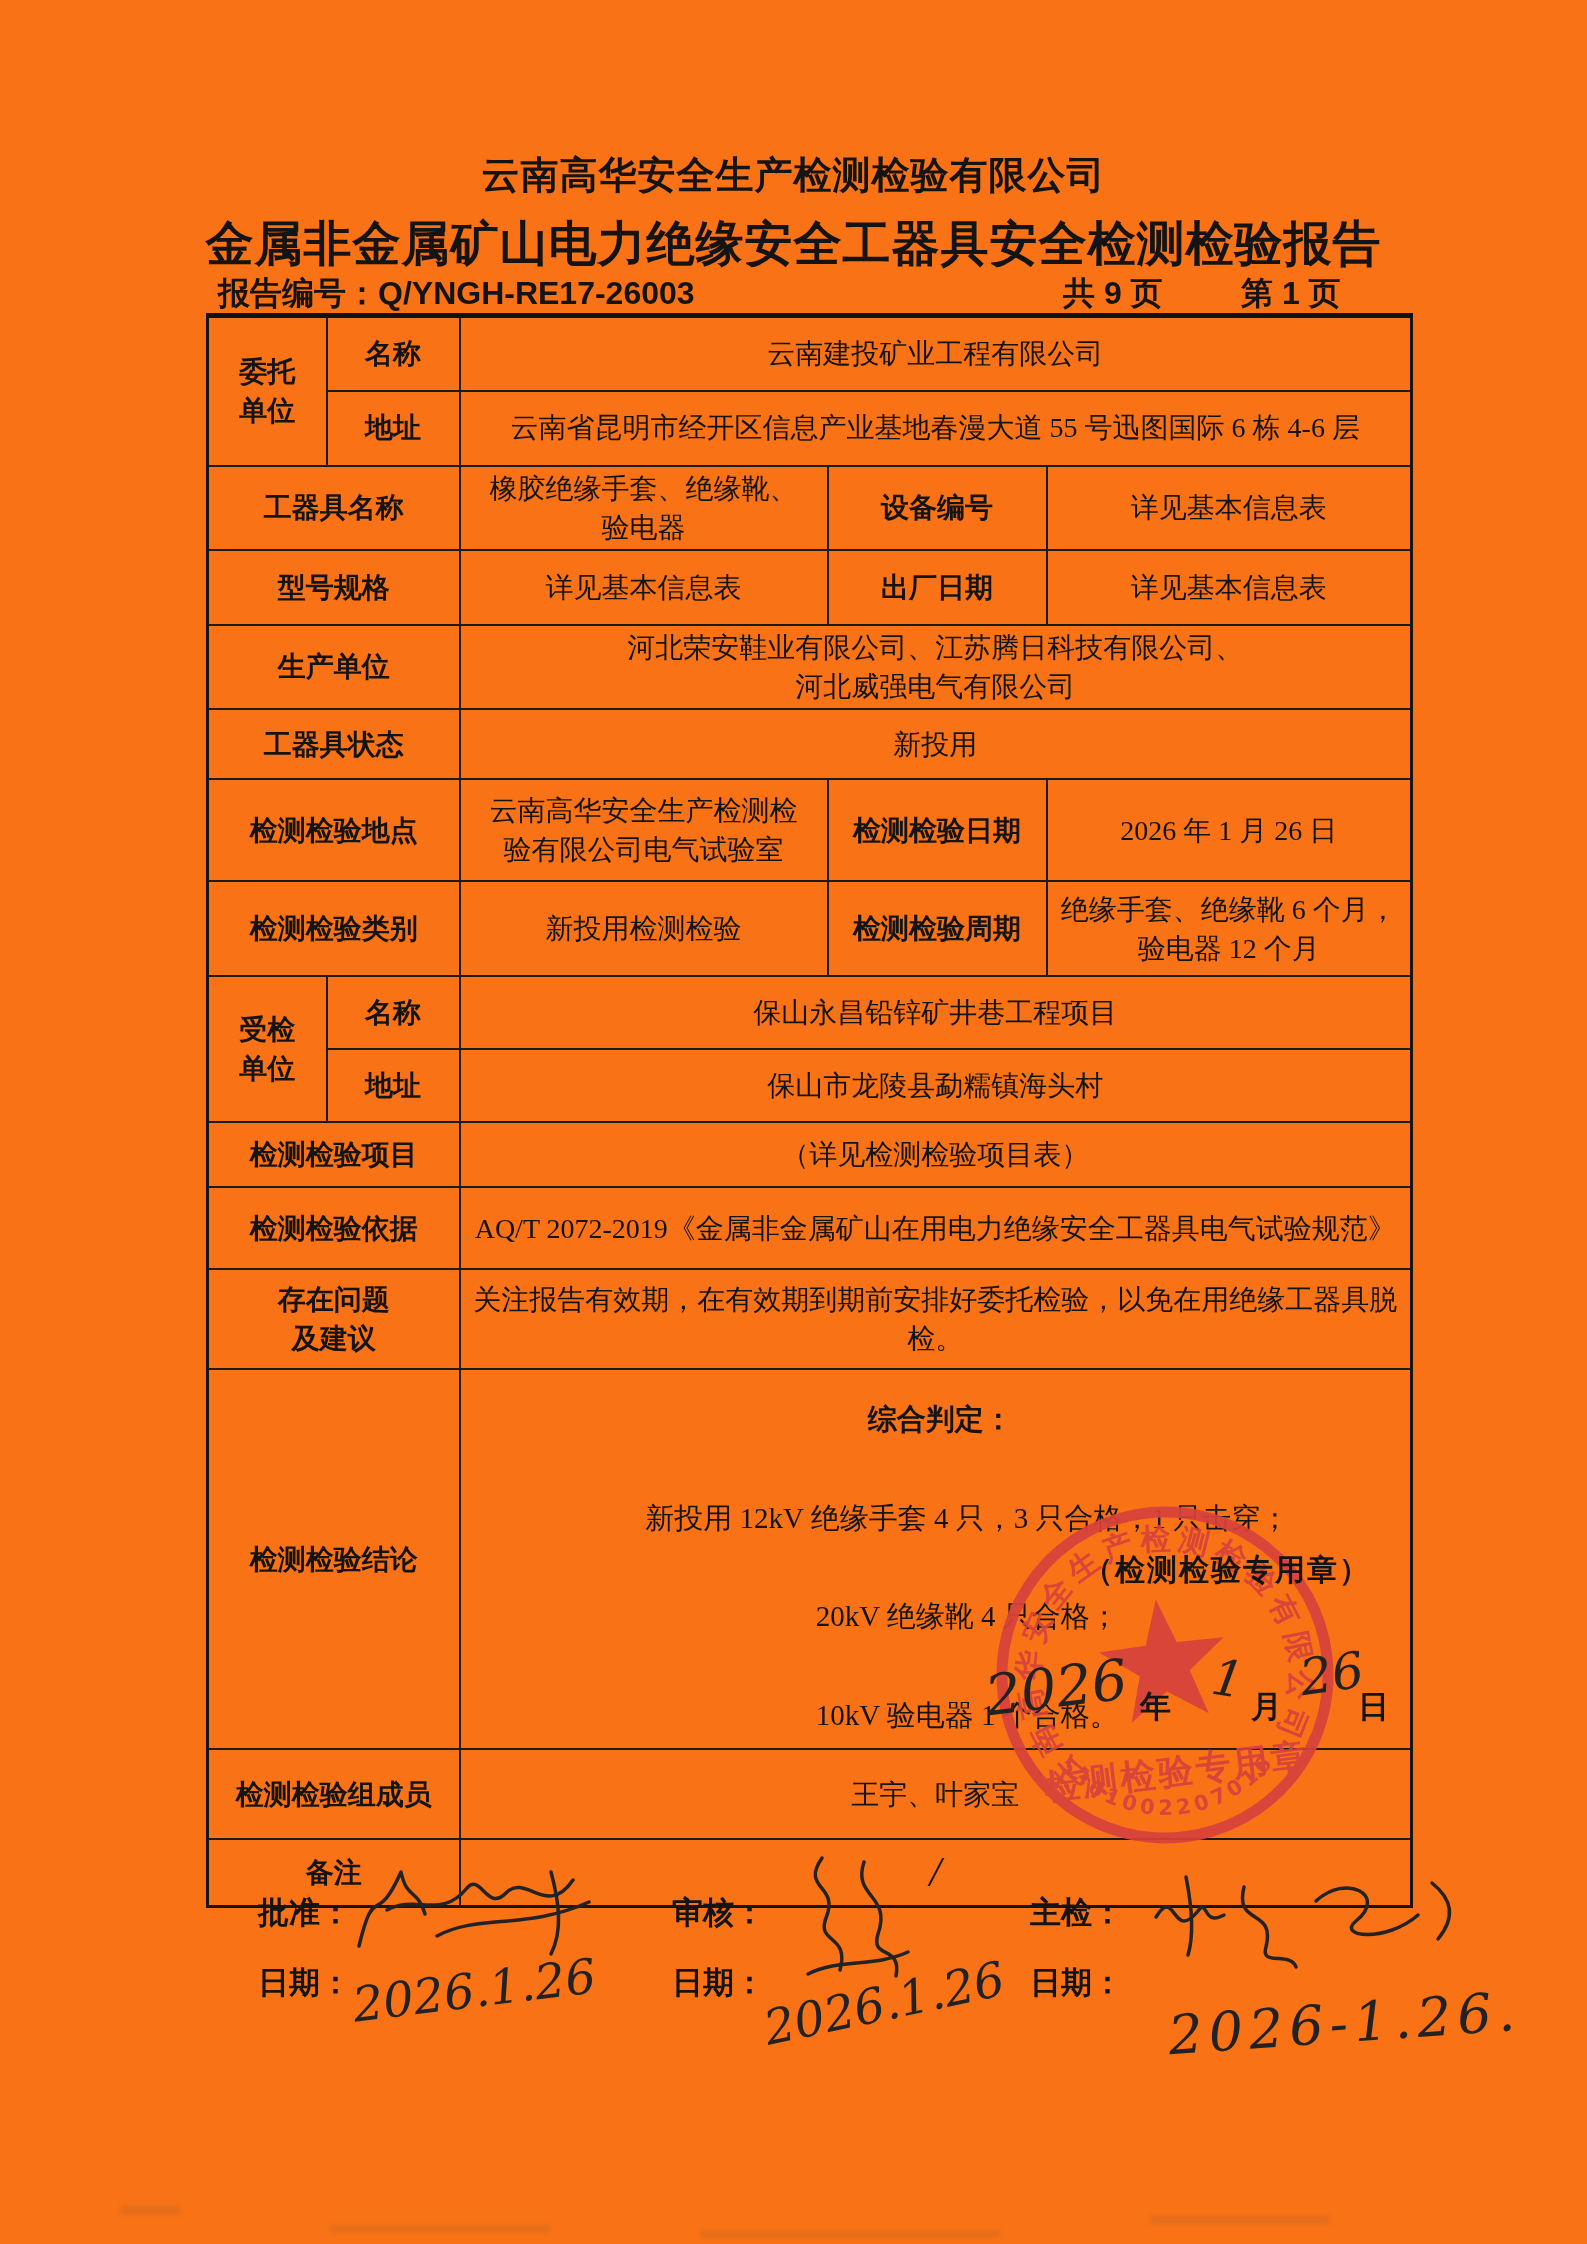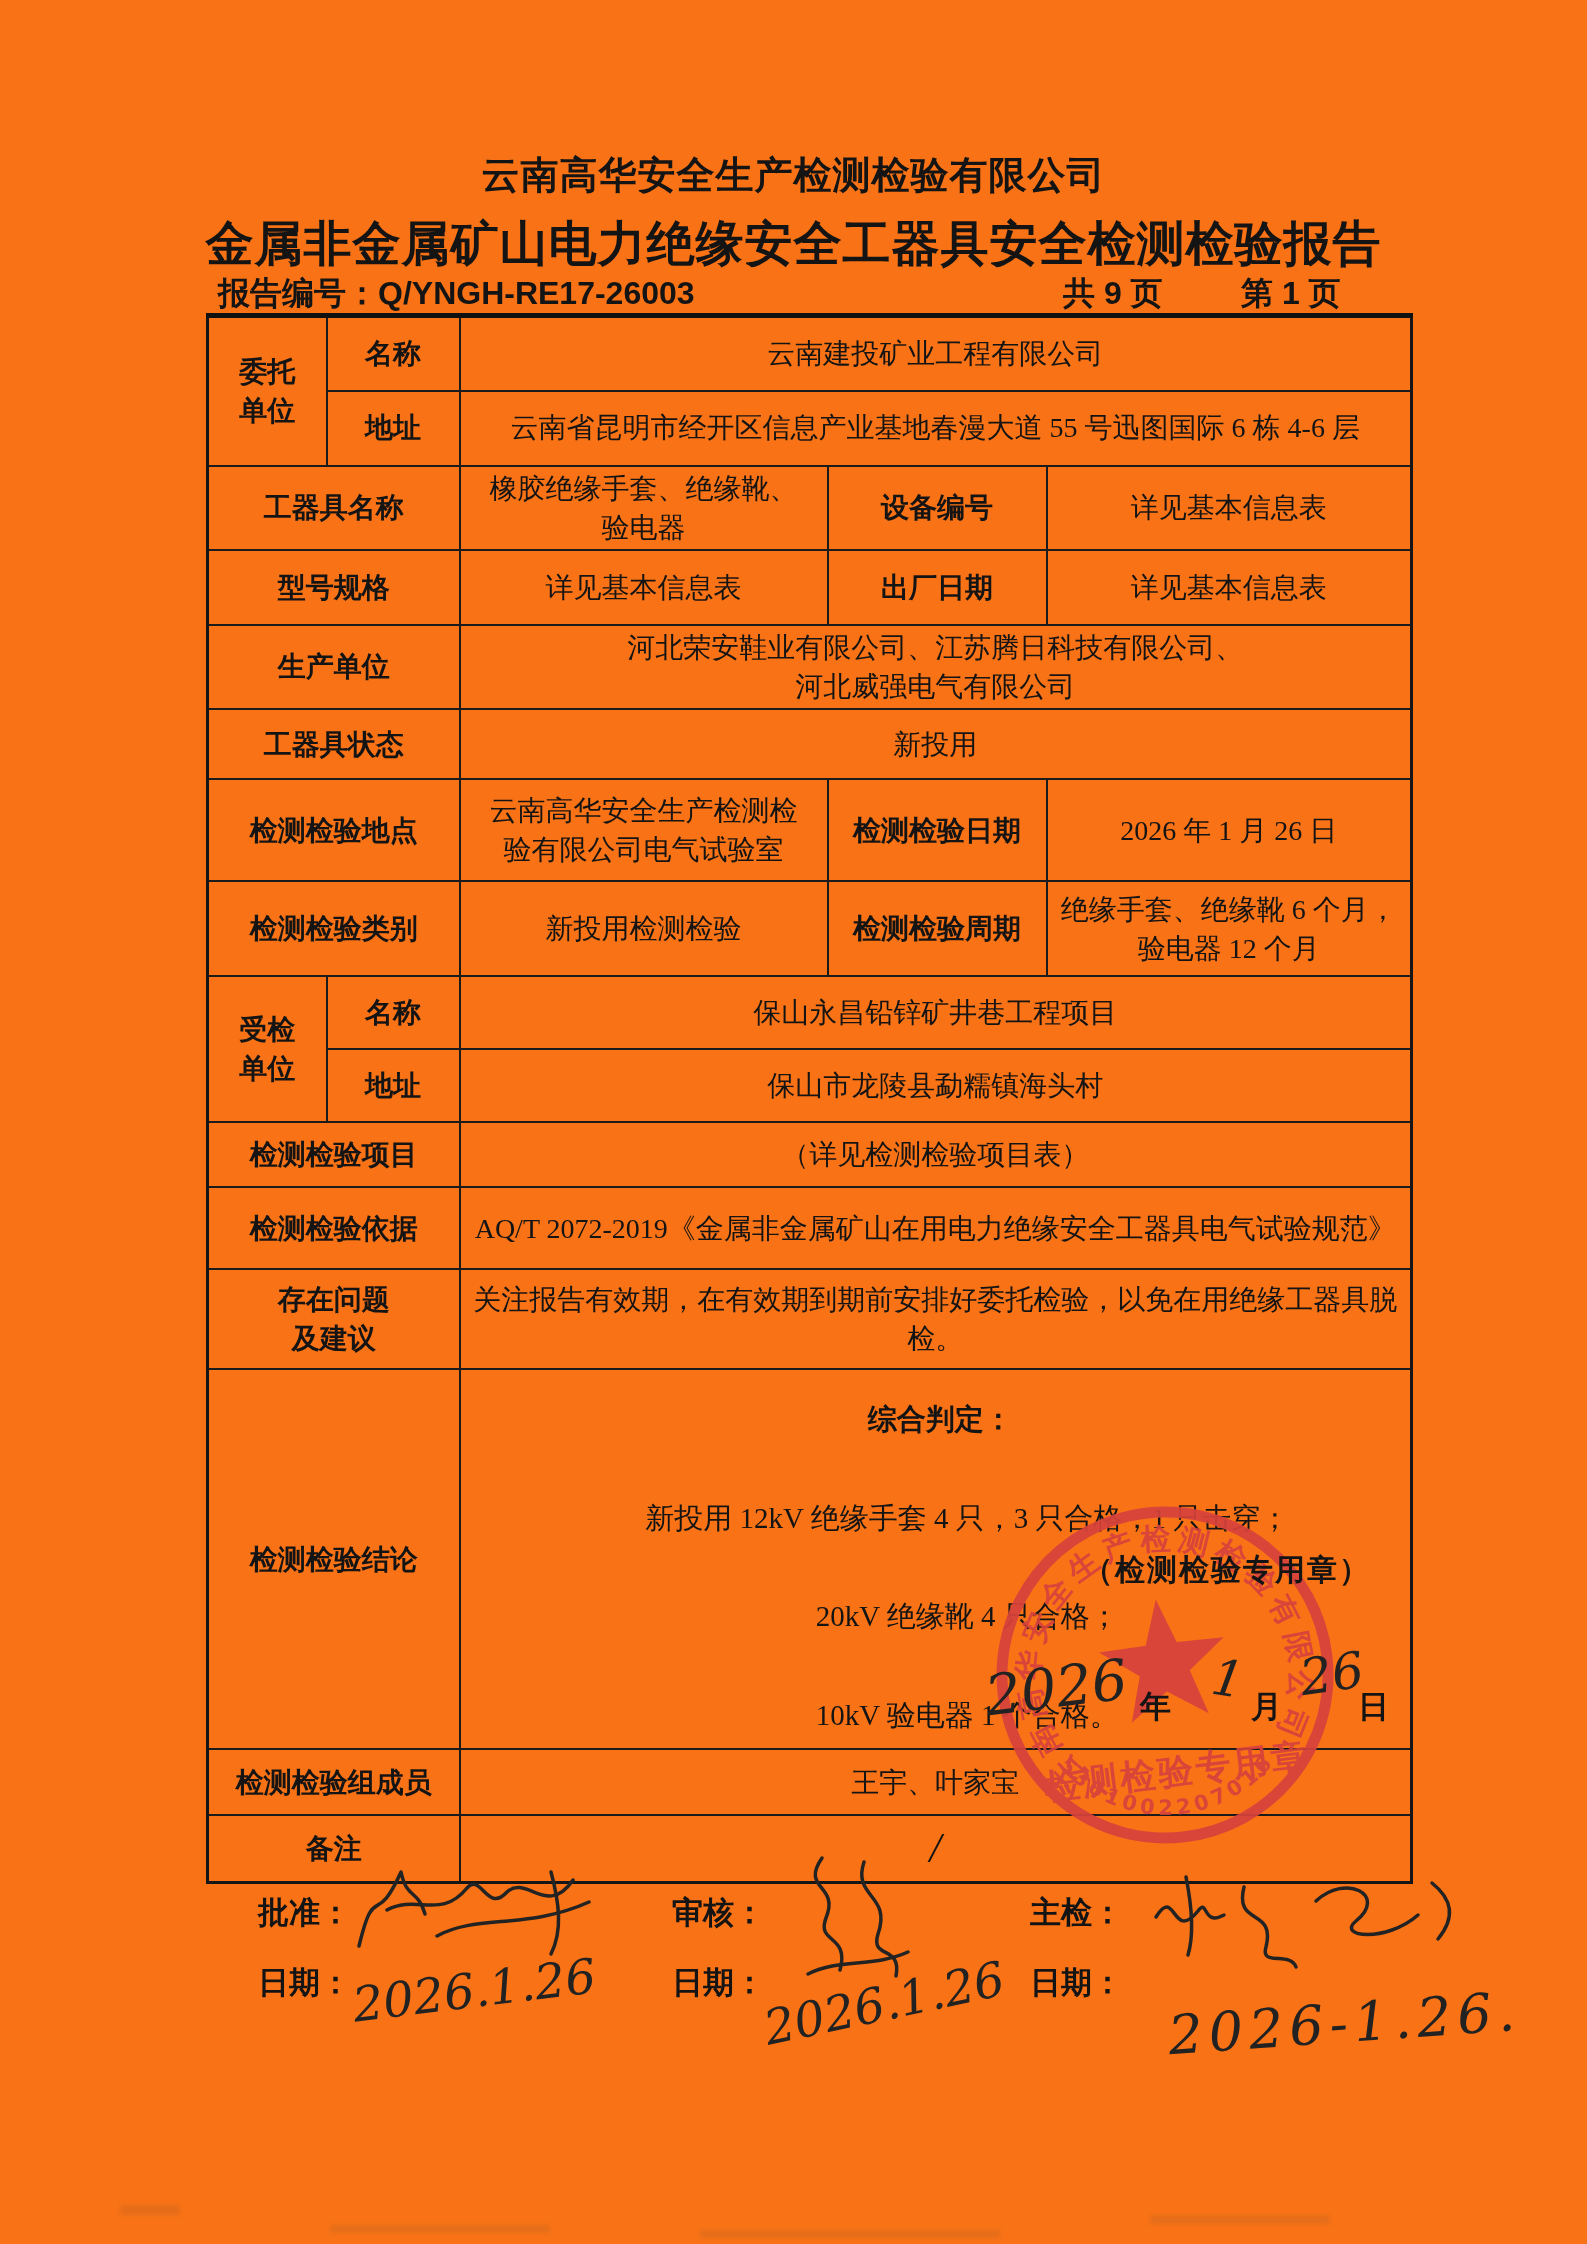--- a/index.html
+++ b/index.html
@@ -131,21 +131,21 @@
     </tr>
     <tr style="height:380px">
       <td colspan="2" class="lbl">检测检验结论</td>
       <td colspan="3" class="concl">
         <div class="concl-head">综合判定：</div>
         <div class="concl-line">新投用 12kV 绝缘手套 4 只，3 只合格，1 只击穿；</div>
         <div class="concl-line">20kV 绝缘靴 4 只合格；</div>
         <div class="concl-line">10kV 验电器 1 个合格。</div>
       </td>
     </tr>
-    <tr style="height:66px">
+    <tr style="height:90px">
       <td colspan="2" class="lbl">检测检验组成员</td>
       <td colspan="3">王宇、叶家宝</td>
     </tr>
     <tr style="height:67px">
       <td colspan="2" class="lbl">备注</td>
       <td colspan="3"><span class="remark-slash">/</span></td>
     </tr>
   </tbody>
     </table>
 

